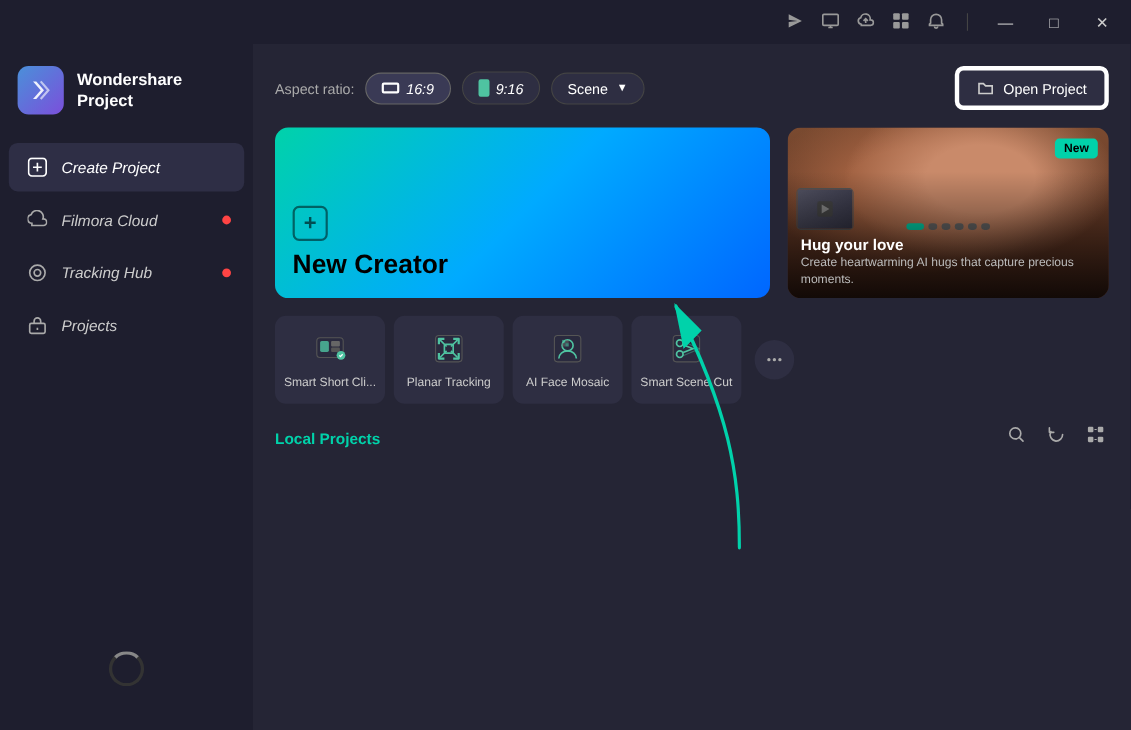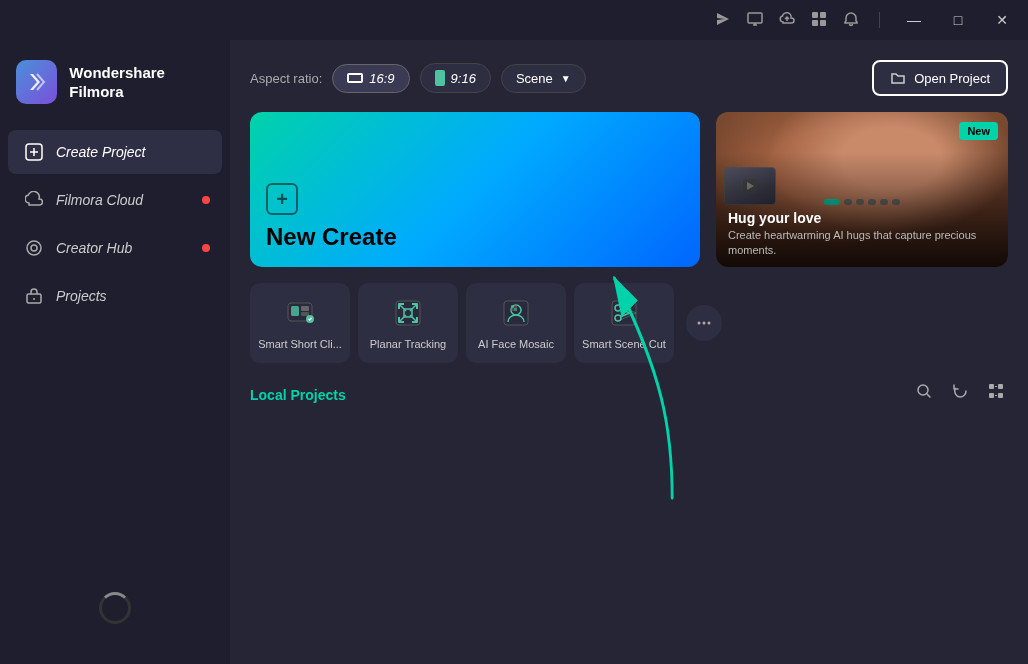--- a/index.html
+++ b/index.html
@@ -206,21 +206,21 @@
       color: #fff;
       font-size: 13px;
       cursor: pointer;
     }
     .open-project-btn {
       display: flex;
       align-items: center;
       gap: 8px;
       padding: 8px 16px;
       background: #2e2e42;
-      border: 2px solid #ffffff;
+      border: 4px solid #ffffff;
       border-radius: 8px;
       color: #fff;
       font-size: 13px;
       cursor: pointer;
     }
 
     
     .cards-row {
       display: flex;
       gap: 16px;
@@ -473,21 +473,21 @@
 
   <div class="sidebar">
     <div class="sidebar-logo">
       <div class="logo-icon">
         <svg viewBox="0 0 24 24" fill="none">
           <path d="M5 4l7 8-7 8h3l7-8-7-8H5z" fill="white" opacity="0.9"></path>
           <path d="M12 4l7 8-7 8" stroke="white" stroke-width="2" fill="none" opacity="0.6"></path>
         </svg>
       </div>
       <div class="logo-text">Wondershare
-Filmora</div>
+Project</div>
     </div>
 
     <div class="sidebar-item active">
       <div class="sidebar-item-icon">
         <svg width="18" height="18" viewBox="0 0 18 18" fill="none">
           <rect x="1" y="1" width="16" height="16" rx="3" stroke="#fff" stroke-width="1.5" fill="none"></rect>
           <path d="M9 5v8M5 9h8" stroke="#fff" stroke-width="1.5"></path>
         </svg>
       </div>
       <span class="sidebar-item-label">Create Project</span>
@@ -503,21 +503,21 @@
       <div class="sidebar-dot"></div>
     </div>
 
     <div class="sidebar-item">
       <div class="sidebar-item-icon">
         <svg width="18" height="18" viewBox="0 0 18 18" fill="none">
           <circle cx="9" cy="9" r="7" stroke="#aaa" stroke-width="1.5" fill="none"></circle>
           <circle cx="9" cy="9" r="3" stroke="#aaa" stroke-width="1.5" fill="none"></circle>
         </svg>
       </div>
-      <span class="sidebar-item-label">Creator Hub</span>
+      <span class="sidebar-item-label">Tracking Hub</span>
       <div class="sidebar-dot"></div>
     </div>
 
     <div class="sidebar-item">
       <div class="sidebar-item-icon">
         <svg width="18" height="18" viewBox="0 0 18 18" fill="none">
           <rect x="2" y="7" width="14" height="9" rx="1.5" stroke="#aaa" stroke-width="1.5" fill="none"></rect>
           <path d="M6 7V5a3 3 0 016 0v2" stroke="#aaa" stroke-width="1.5" fill="none"></path>
           <path d="M9 11v2" stroke="#aaa" stroke-width="1.5"></path>
         </svg>
@@ -564,21 +564,21 @@
             <path d="M2 4h4l2 2h6v7H2V4z" stroke="#ccc" stroke-width="1.5" fill="none"></path>
           </svg>
           <span>Open Project</span>
         </div>
       </div>
 
       <div class="cards-row">
 
         <div class="new-project-card">
           <div class="new-project-plus">+</div>
-          <div class="new-project-title">New Create</div>
+          <div class="new-project-title">New Creator</div>
         </div>
 
         <div class="featured-card">
           <div class="featured-person" style="width:100%;height:100%;"></div>
 
           <div style="position:absolute;bottom:62px;left:8px;width:52px;height:38px;border-radius:4px;overflow:hidden;border:1px solid #555;">
             <div style="width:100%;height:100%;background:linear-gradient(135deg,#556,#334);display:flex;align-items:center;justify-content:center;">
               <svg width="16" height="16" viewBox="0 0 16 16" fill="none">
                   <rect x="1" y="1" width="14" height="14" rx="2" fill="#444"></rect>
                   <polygon points="5,4 5,12 12,8" fill="#888"></polygon>

